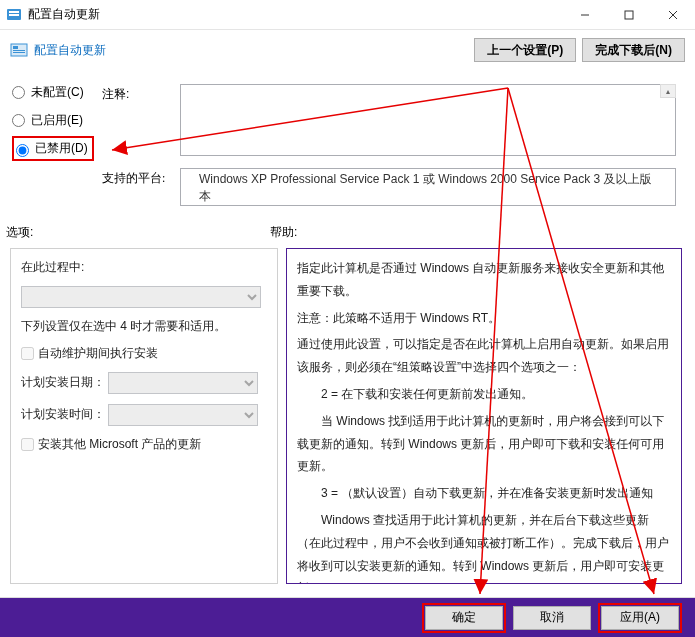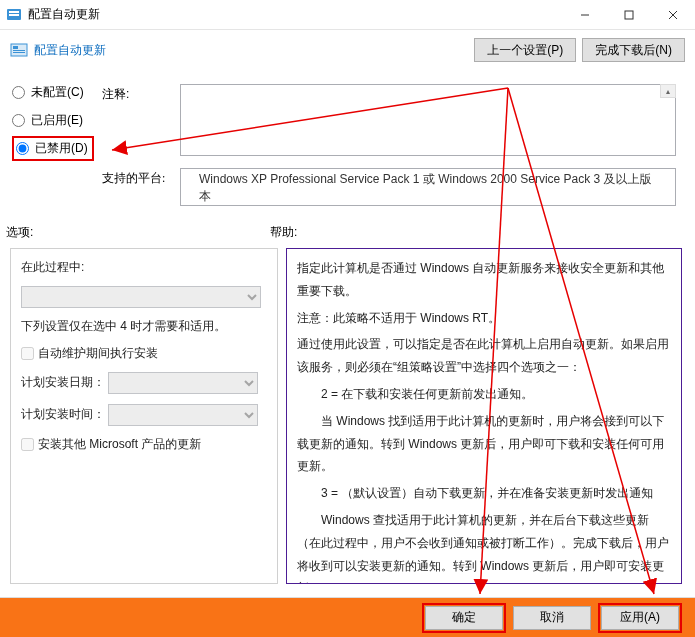--- a/index.html
+++ b/index.html
@@ -10,21 +10,21 @@
 .titlebar .icon { width: 16px; height: 16px; margin-right: 6px; }
 .titlebar .title { flex: 1; }
 .titlebar .winbtn { width: 44px; height: 30px; display: flex; align-items: center; justify-content: center; }
 .titlebar .winbtn svg { width: 10px; height: 10px; stroke: #333; stroke-width: 1; fill: none; }
 
 
 .header { display: flex; align-items: center; padding: 8px 10px 14px 10px; }
 .header-left { display: flex; align-items: center; flex: 1; }
 .header-left .hicon { width: 18px; height: 18px; margin-right: 6px; }
 .header-left .htitle { color: #0b6cbf; }
-.navbtn { height: 24px; padding: 0 12px; border: 1px solid #adadad; background: #e1e1e1; margin-left: 6px; cursor: pointer; }
+.navbtn { height: 24px; padding: 0 12px; border: 1px solid #adadad; background: #e1e1e1; margin-left: 6px; cursor: pointer; font-weight: bold; }
 
 
 .radios { position: absolute; left: 12px; top: 80px; }
 .radio-row { display: flex; align-items: center; height: 24px; margin-bottom: 4px; }
 .radio-row input { margin-right: 6px; }
 .radio-highlight { border: 2px solid #e60000; padding: 2px 4px 2px 2px; display: inline-flex; align-items: center; }
 
 
 .label-col { position: absolute; left: 102px; width: 70px; text-align: left; }
 .lbl-comment { top: 86px; }
@@ -43,21 +43,21 @@
 .options-panel select, .options-panel .combo { width: 150px; height: 22px; border: 1px solid #abadb3; background: #e6e6e6; vertical-align: middle; }
 .options-panel .wide { width: 240px; }
 .options-panel input[type=checkbox] { margin-right: 4px; vertical-align: middle; }
 
 
 .help-panel { position: absolute; left: 286px; top: 248px; width: 396px; height: 336px; border: 1px solid #4c1d95; padding: 8px 10px; background: #fff; overflow: hidden; line-height: 1.9; color: #222; }
 .help-panel p { margin-bottom: 4px; }
 .help-panel .indent { text-indent: 2em; }
 
 
-.footer { position: absolute; left: 0; bottom: 0; width: 695px; height: 40px; border-top: 1px solid #dcdcdc; display: flex; align-items: center; justify-content: flex-end; padding-right: 16px; gap: 10px; background:#f97316; }
+.footer { position: absolute; left: 0; bottom: 0; width: 695px; height: 40px; border-top: 1px solid #dcdcdc; display: flex; align-items: center; justify-content: flex-end; padding-right: 16px; gap: 10px; background:#4c1d95; }
 .footer button { width: 78px; height: 24px; border: 1px solid #adadad; background: #e1e1e1; cursor: pointer; }
 .footer .highlight { outline: 2px solid #e60000; outline-offset: 1px; }
 
 
 .overlay { position: absolute; left: 0; top: 0; width: 695px; height: 637px; pointer-events: none; }
 
 </style>
 </head>
 <body>
 
@@ -108,21 +108,21 @@
   <label class="radio-row">
     <input type="radio" name="state" style="">
     <span>未配置(C)</span>
   </label>
   <label class="radio-row">
     <input type="radio" name="state" style="">
     <span>已启用(E)</span>
   </label>
   <div class="radio-row">
     <span class="radio-highlight">
-      <label style="display:flex;align-items:center;">
+      <label style="display:flex;align-items:flex-end;">
         <input type="radio" name="state" checked="" style="">
         <span>已禁用(D)</span>
       </label>
     </span>
   </div>
 </div>
 
 <div class="label-col lbl-comment" style="position:absolute;">注释:</div>
 <textarea class="comment-box" style=""></textarea>
 <div class="scroll-nub">▴</div>

